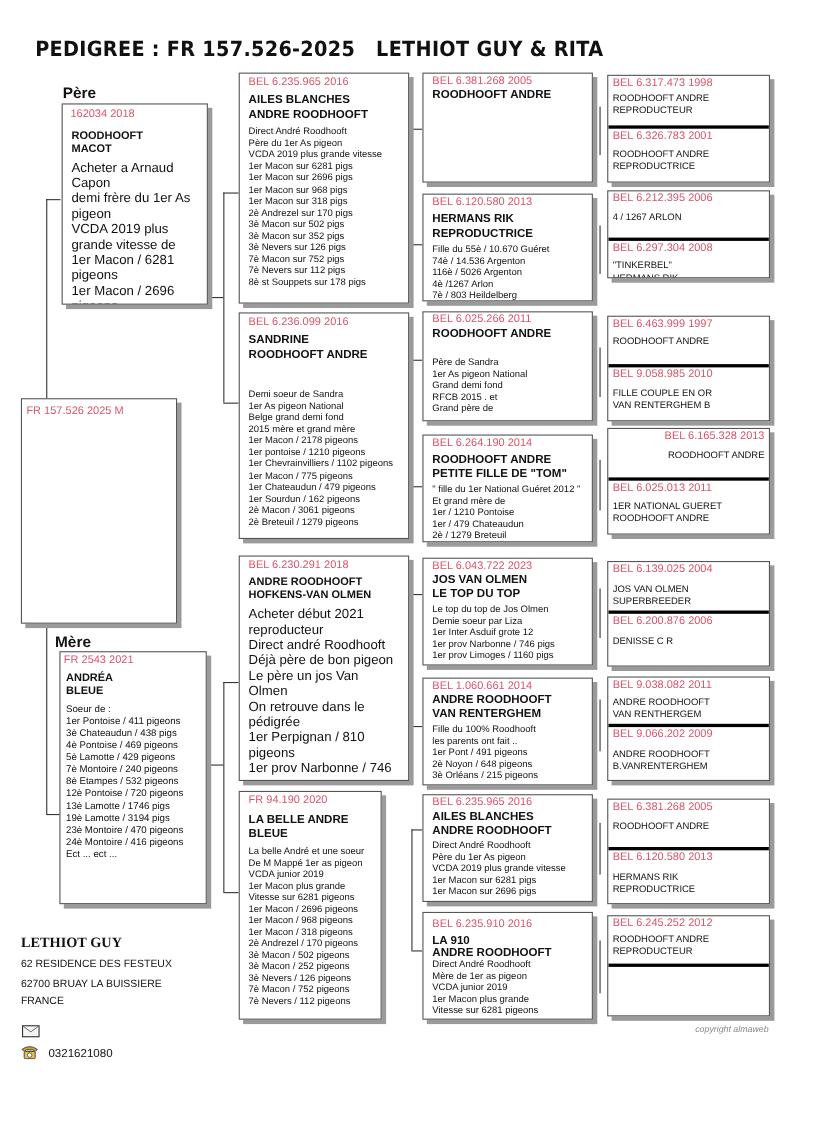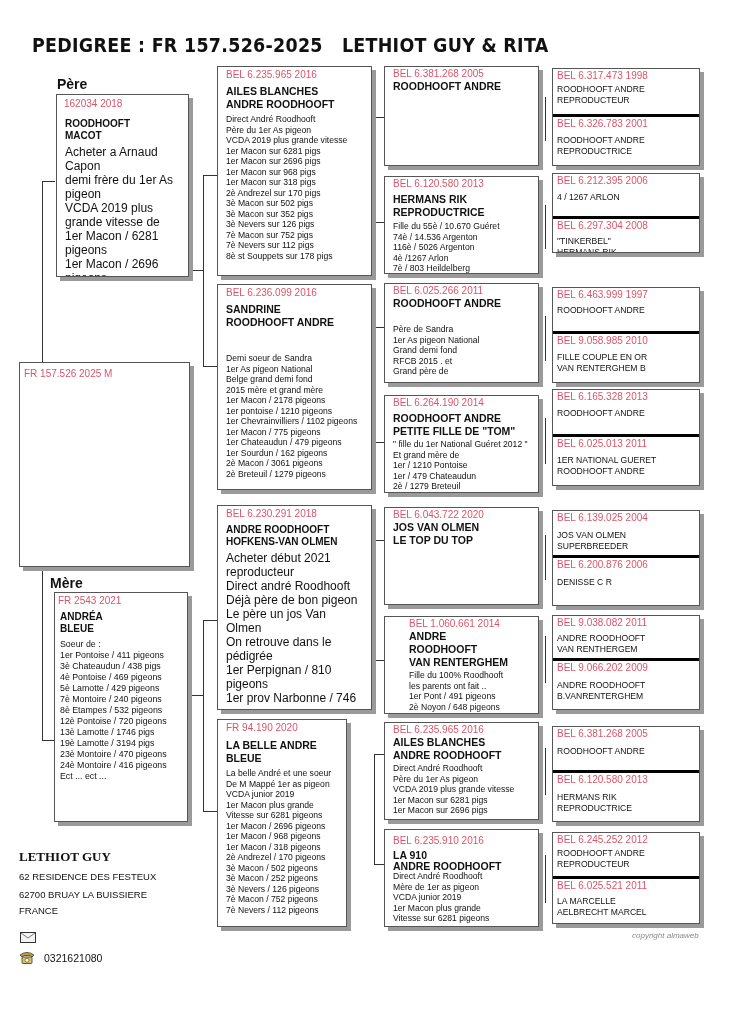--- a/index.html
+++ b/index.html
@@ -73,21 +73,21 @@
 grande vitesse de
 1er Macon / 6281
 pigeons
 1er Macon / 2696
 pigeons
 1er Macon / 968
 pigeons
 1er Macon / 318</div>
 </div>
 
-<div class="box" style="left:19px;top:362px;width:171px;height:205px;padding:2px 4px;">
+<div class="box" style="left:19px;top:362px;width:142px;height:205px;padding:2px 4px;">
   <div class="ring" style="margin-top:3px;">FR 157.526 2025 M</div>
 </div>
 
 <div class="sect-label" style="left:50px;top:575px;">Mère</div>
 <div class="box" style="left:54px;top:592px;width:134px;height:230px;padding:2px 5px;">
   <div class="ring" style="margin-left:-2px;">FR 2543 2021</div>
   <div class="name" style="white-space:pre-line;margin-top:4px;">ANDRÉA
 BLEUE</div>
   <div class="notes" style="margin-top:4px;font-size:8.8px;line-height:11px;">Soeur de :
 1er Pontoise / 411 pigeons
@@ -203,25 +203,30 @@
   <div class="ring">BEL 6.264.190 2014</div>
   <div class="name-lg" style="white-space:pre-line;margin-top:3px;">ROODHOOFT ANDRE
 PETITE FILLE DE "TOM"</div>
   <div class="notes" style="margin-top:1px;">" fille du 1er National Guéret 2012 "
 Et grand mère de
 1er / 1210 Pontoise
  1er / 479 Chateaudun
 2è / 1279 Breteuil</div>
 </div>
 <div class="box" style="left:384px;top:507px;width:155px;height:98px;padding:1px 8px;">
-  <div class="ring">BEL 6.043.722 2020</div>
+  <div class="ring">BEL 6.043.722 2023</div>
   <div class="name-lg" style="white-space:pre-line;">JOS VAN OLMEN
 LE TOP DU TOP</div>
-</div>
-<div class="box" style="left:384px;top:616px;width:155px;height:98px;padding:1px 24px;">
+  <div class="notes" style="margin-top:1px;">Le top du top de Jos Olmen
+Demie soeur par Liza
+1er Inter Asduif grote 12
+1er prov Narbonne / 746 pigs
+1er prov Limoges / 1160 pigs</div>
+</div>
+<div class="box" style="left:384px;top:616px;width:155px;height:98px;padding:1px 8px;">
   <div class="ring">BEL 1.060.661 2014</div>
   <div class="name-lg" style="white-space:pre-line;">ANDRE ROODHOOFT
 VAN RENTERGHEM</div>
   <div class="notes" style="margin-top:1px;">Fille du 100% Roodhooft
 les parents ont fait ..
 1er Pont / 491 pigeons
 2è Noyon / 648 pigeons
 3è Orléans / 215 pigeons</div>
 </div>
 <div class="box" style="left:384px;top:722px;width:155px;height:98px;padding:1px 8px;">
@@ -273,21 +278,21 @@
     <div class="ring">BEL 6.463.999 1997</div>
     <div class="notes" style="margin-top:4px;">ROODHOOFT ANDRE</div>
   </div>
   <div style="padding:1px 4px;">
     <div class="ring">BEL 9.058.985 2010</div>
     <div class="notes" style="margin-top:5px;">FILLE COUPLE EN OR
 VAN RENTERGHEM B</div>
   </div>
 </div>
 <div class="box" style="left:552px;top:389px;width:148px;height:97px;">
-  <div class="half" style="height:47px;padding:1px 4px;box-sizing:border-box;">
+  <div class="half" style="height:47px;padding:1px 4px;box-sizing:border-box;text-align:right;">
     <div class="ring">BEL 6.165.328 2013</div>
     <div class="notes" style="margin-top:5px;">ROODHOOFT ANDRE</div>
   </div>
   <div style="padding:1px 4px;">
     <div class="ring">BEL 6.025.013 2011</div>
     <div class="notes" style="margin-top:5px;">1ER NATIONAL GUERET
 ROODHOOFT ANDRE</div>
   </div>
 </div>
 <div class="box" style="left:552px;top:510px;width:148px;height:96px;">
@@ -322,25 +327,20 @@
     <div class="ring">BEL 6.120.580 2013</div>
     <div class="notes" style="margin-top:6px;">HERMANS  RIK
 REPRODUCTRICE</div>
   </div>
 </div>
 <div class="box" style="left:552px;top:832px;width:148px;height:92px;">
   <div class="half" style="height:46px;padding:1px 4px;box-sizing:border-box;">
     <div class="ring">BEL 6.245.252 2012</div>
     <div class="notes" style="margin-top:2px;">ROODHOOFT ANDRE
 REPRODUCTEUR</div>
-  </div>
-  <div style="padding:1px 4px;">
-    <div class="ring">BEL 6.025.521 2011</div>
-    <div class="notes" style="margin-top:4px;">LA MARCELLE
-AELBRECHT MARCEL</div>
   </div>
 </div>
 
 <div class="copyright">copyright almaweb</div>
 
 <div class="owner-name">LETHIOT GUY</div>
 <div class="owner-line" style="top:871px;">62 RESIDENCE DES FESTEUX</div>
 <div class="owner-line" style="top:889px;">62700 BRUAY LA BUISSIERE</div>
 <div class="owner-line" style="top:905px;">FRANCE</div>
 

